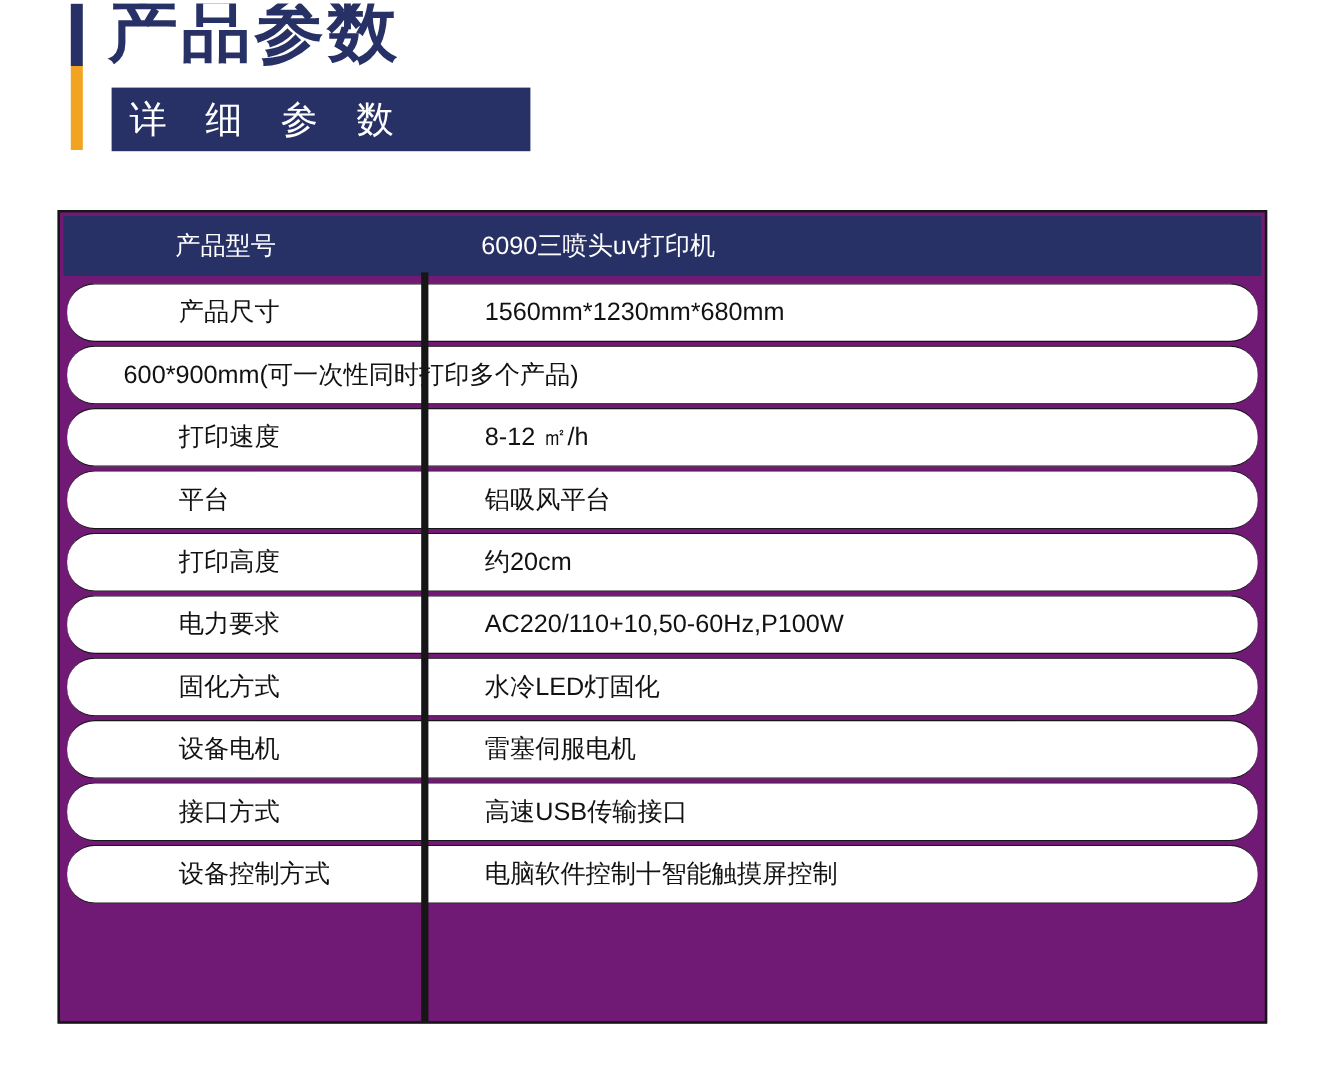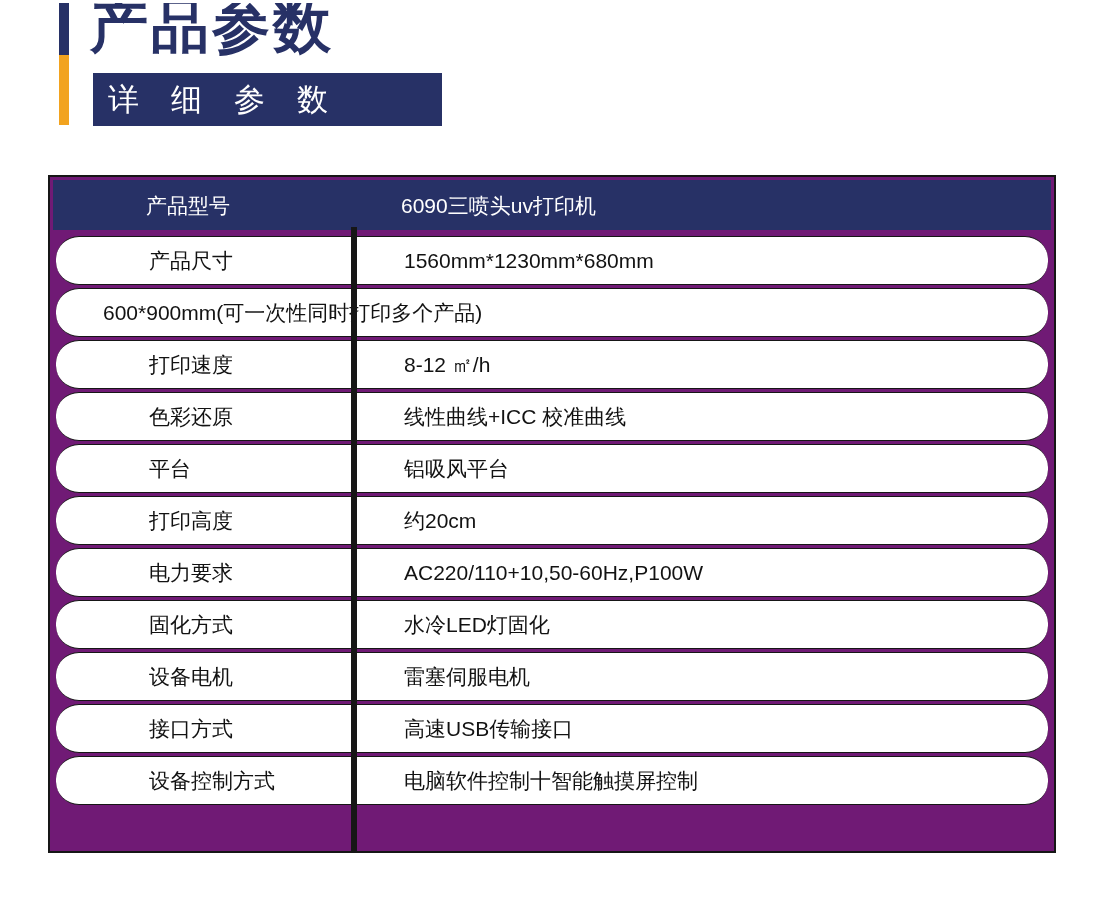--- a/index.html
+++ b/index.html
@@ -84,24 +84,20 @@
 
   <div class="row">
     <div class="cell value">600*900mm(可一次性同时打印多个产品)</div>
   </div>
 
   <div class="row">
     <div class="cell label">打印速度</div>
     <div class="cell value">8-12 ㎡/h</div>
   </div>
 
-  <div class="row">
-    <div class="cell label">色彩还原</div>
-    <div class="cell value">线性曲线+ICC 校准曲线</div>
-  </div>
 
   <div class="row">
     <div class="cell label">平台</div>
     <div class="cell value">铝吸风平台</div>
   </div>
 
   <div class="row">
     <div class="cell label">打印高度</div>
     <div class="cell value">约20cm</div>
   </div>

